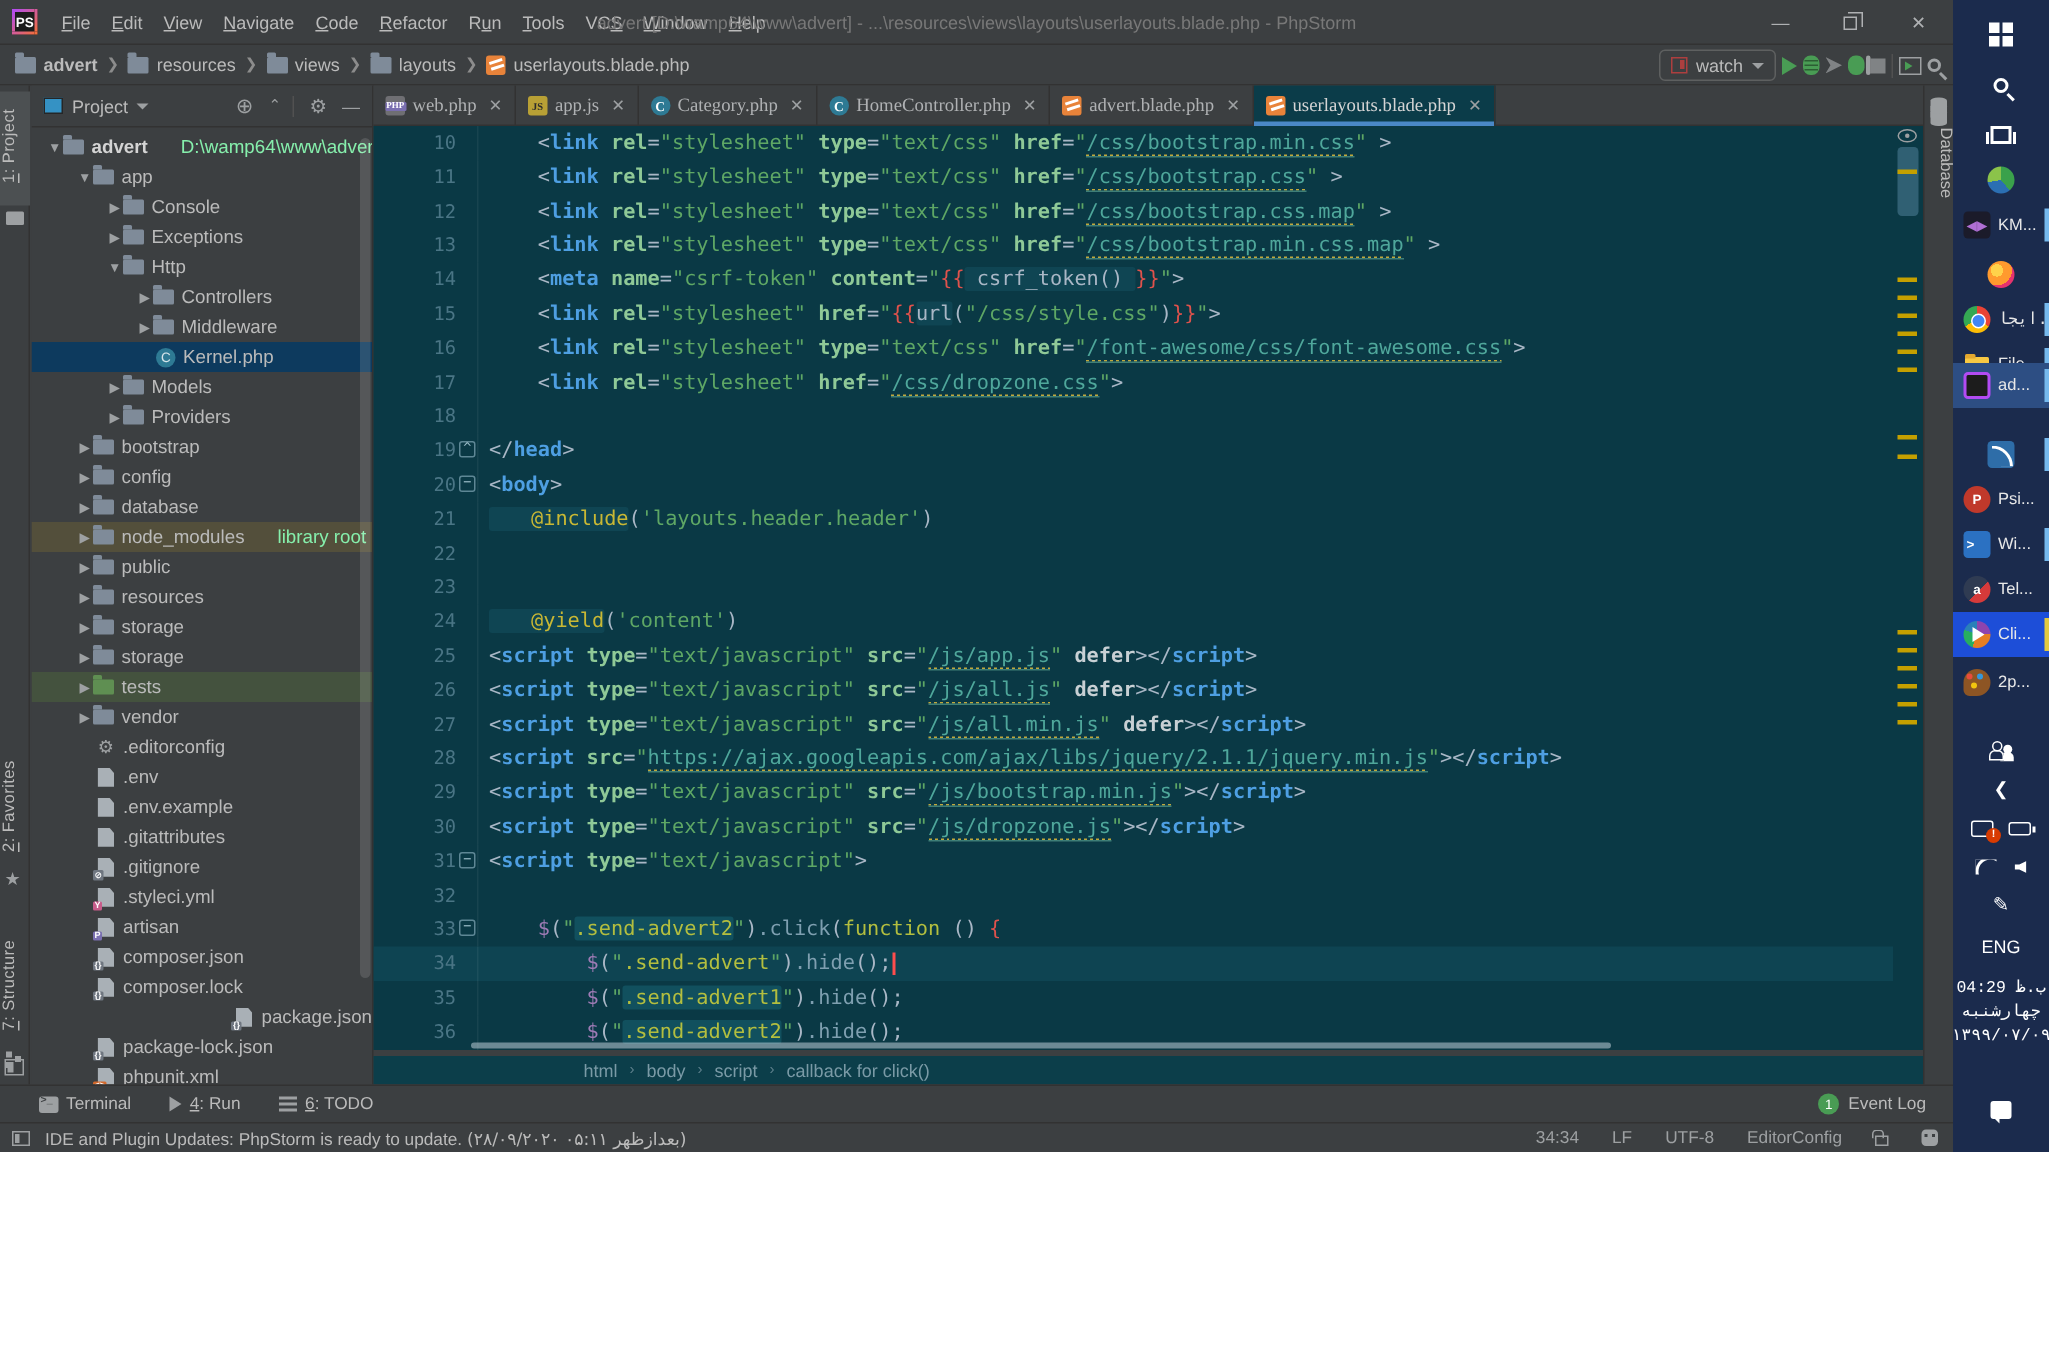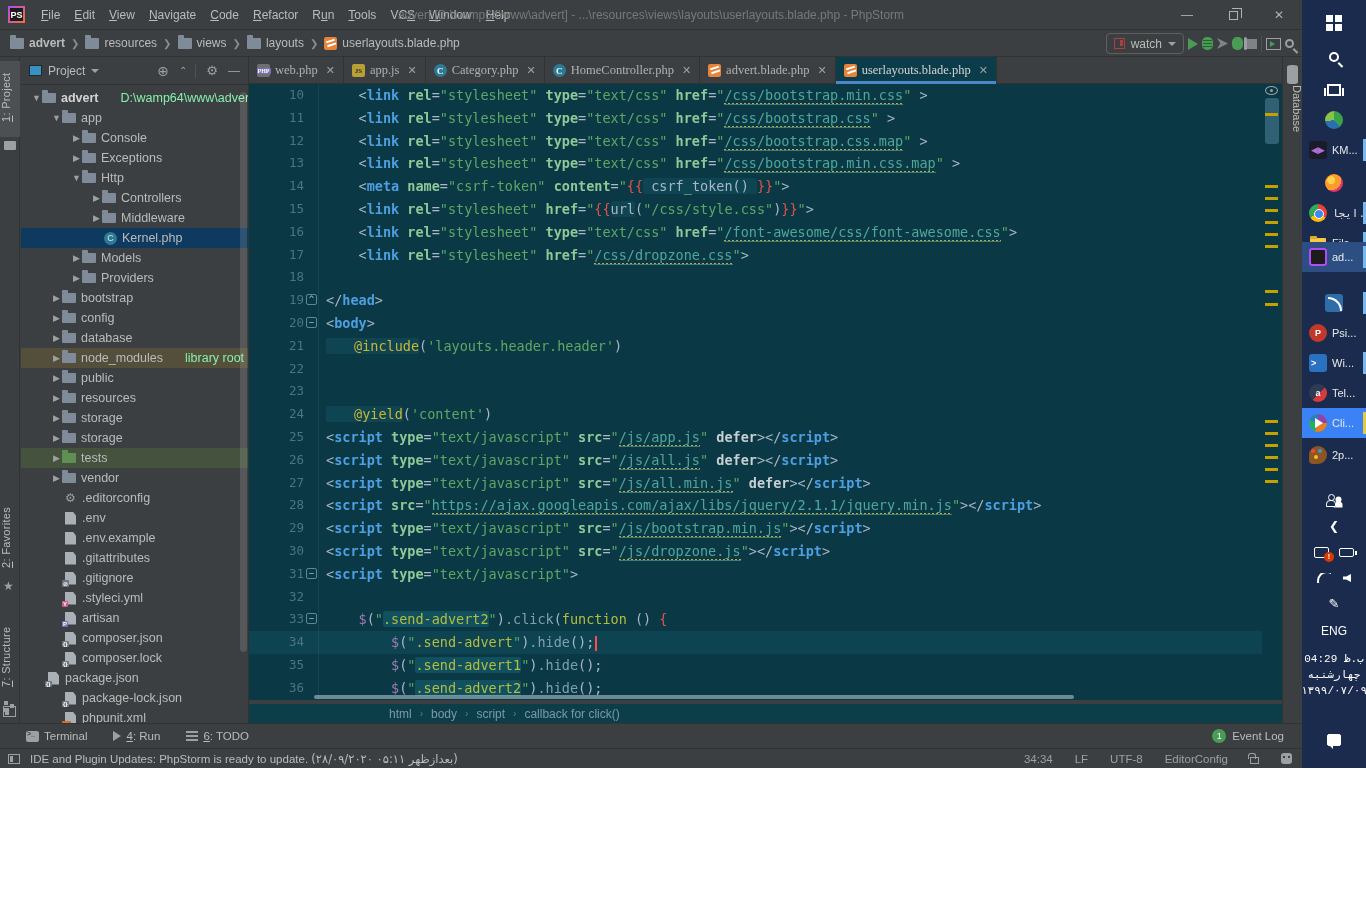--- a/index.html
+++ b/index.html
@@ -158,21 +158,21 @@
   .lock-ic:before { content:''; position:absolute; left:-3px; top:-5px; width:6px; height:5px; border:1px solid #9da0a2; border-bottom:none; border-radius:3px 3px 0 0; }
   .face-ic { width:11px; height:11px; border-radius:3px; background:#9da0a2; position:relative; }
   .face-ic:before { content:''; position:absolute; left:2px; top:3px; width:2px; height:2px; background:#3c3f41; box-shadow:5px 0 0 #3c3f41; }
 
   
   #taskbar { position:absolute; left:1302px; top:0; width:64px; height:768px; background:#1b2b4d; }
   .tb-item { position:absolute; left:0; width:64px; height:30px; display:flex; align-items:center; color:#e8e8e8; font-size:11px; gap:5px; padding-left:7px; }
   .tb-item.center { justify-content:center; padding-left:0; }
   .tb-item .runbar { position:absolute; right:0; top:4px; width:3px; height:22px; background:#76b9ed; }
   .tb-item.active { background:#2d4e83; }
-  .tb-item.attention { background:#3b82f6;align-items:center; }
+  .tb-item.attention { background:#1d4ed8;align-items:center; }
   .tb-item.attention .runbar { background:#e3c93f; }
   .tb-lab { white-space:nowrap; overflow:hidden; }
   .fa { font-family:Liberation Mono, monospace; }
   .win-logo { width:16px; height:16px; display:grid; grid-template-columns:7px 7px; grid-template-rows:7px 7px; gap:2px; }
   .win-logo i { background:#fff; }
   .searchw-ic { width:10px; height:10px; border:2px solid #fff; border-radius:50%; position:relative; }
   .searchw-ic:before { content:''; position:absolute; left:8px; top:8px; width:6px; height:2px; background:#fff; transform:rotate(45deg); transform-origin:0 0; }
   .taskview-ic { width:14px; height:12px; border:2px solid #fff; position:relative; }
   .taskview-ic:before { content:''; position:absolute; left:-5px; top:2px; width:2px; height:8px; background:#fff; box-shadow:18px 0 0 #fff; }
   .app-ic { width:18px; height:18px; border-radius:3px; flex:none; display:flex; align-items:center; justify-content:center; font-size:9px; font-weight:bold; color:#fff; }
@@ -463,21 +463,21 @@
               </span>
               <span class="lbl">composer.json</span>
             </div>
             <div class="trow" style="padding-left: 43px;">
               <span class="t-wrap">
                 <span class="t-page"></span>
                 <span class="t-tag" style="background: rgb(111, 118, 128);">{}</span>
               </span>
               <span class="lbl">composer.lock</span>
             </div>
-            <div class="trow" style="padding-left: 26px;">
+            <div class="trow" style="padding-left: 43px; justify-content: flex-end;">
               <span class="t-wrap">
                 <span class="t-page"></span>
                 <span class="t-tag" style="background: rgb(111, 118, 128);">{}</span>
               </span>
               <span class="lbl">package.json</span>
             </div>
             <div class="trow" style="padding-left: 43px;">
               <span class="t-wrap">
                 <span class="t-page"></span>
                 <span class="t-tag" style="background: rgb(111, 118, 128);">{}</span>

